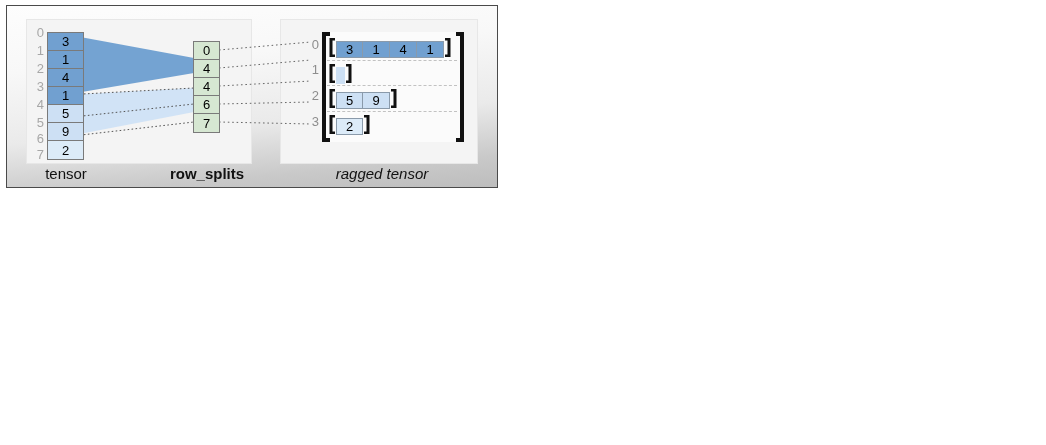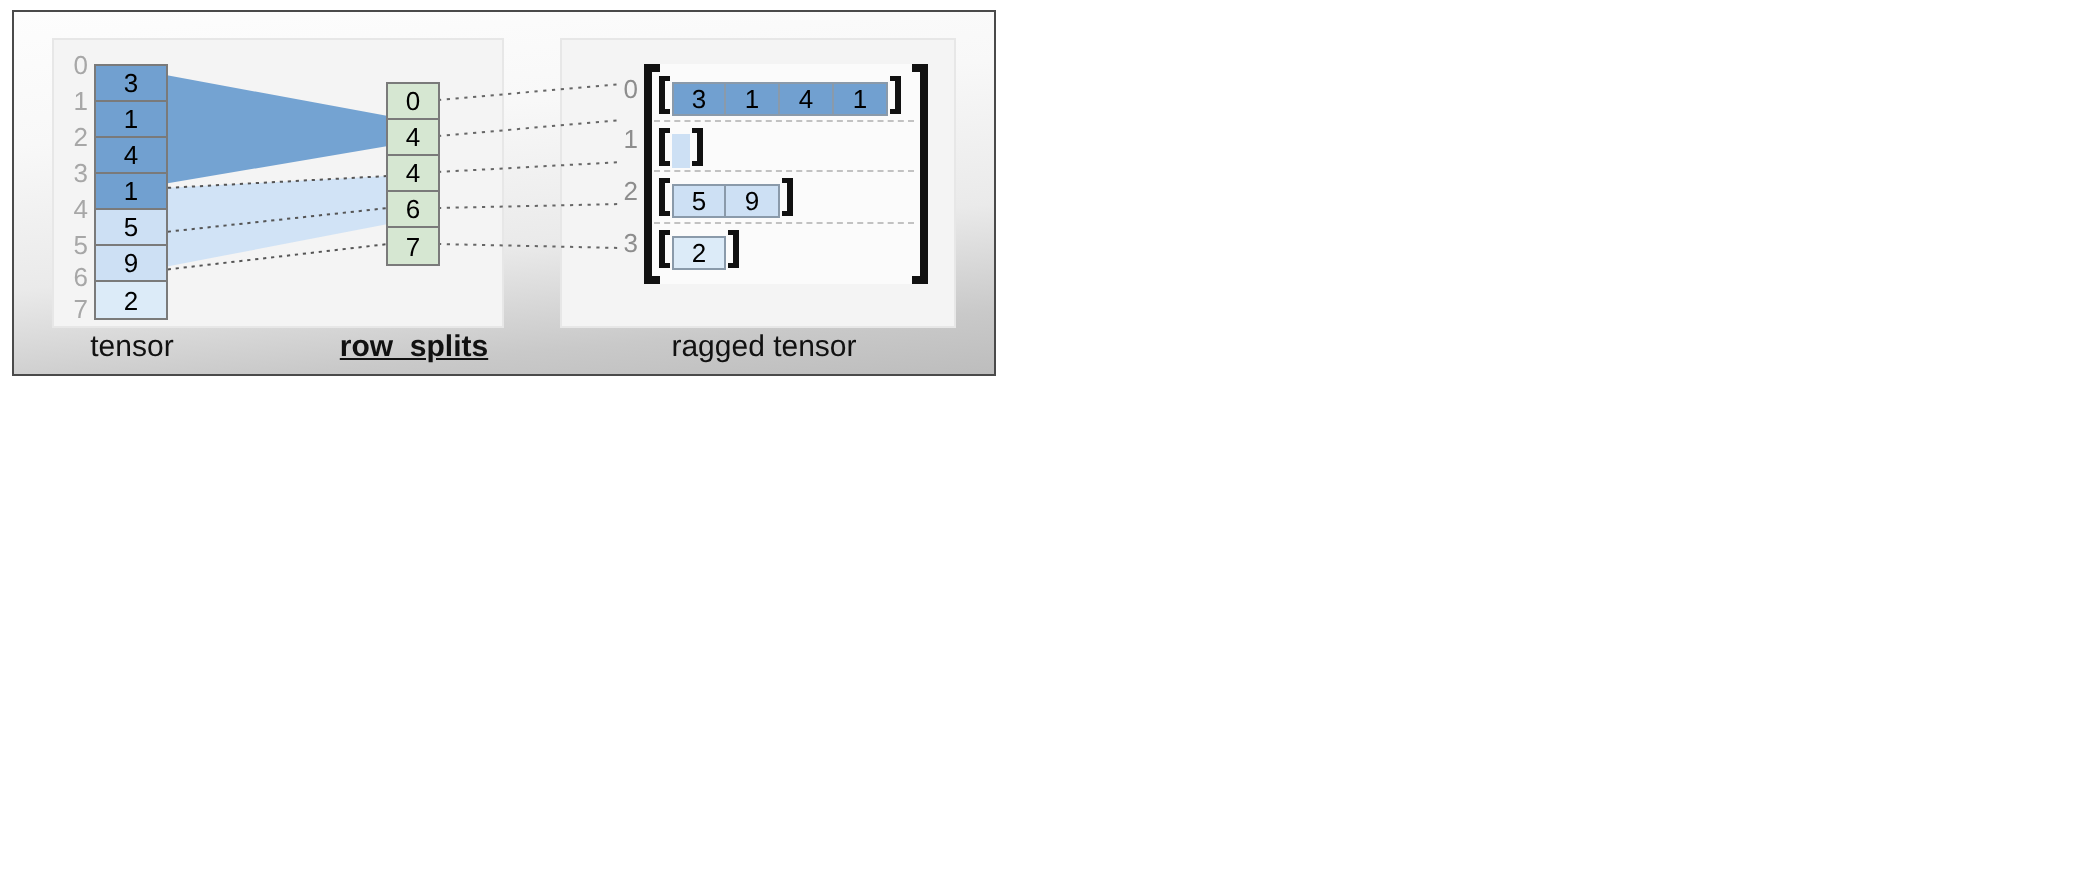--- a/index.html
+++ b/index.html
@@ -48,21 +48,21 @@
   .b1{background:#71a0d0;}   
   .b3{background:#cde0f4;}   
   .b4{background:#dcebf8;}   
   .g1{background:#d6e7d2;}
 
   
   .caption{
     position:absolute;font-size:15px;color:#111;text-align:center;
     white-space:pre-line;line-height:1.12;
   }
-  .caption.bold{font-weight:bold;text-decoration:underline;}
+  .caption.bold{font-weight:bold;}
 
   
   .rt{position:absolute;}
   .rt-inner{position:absolute;left:0;top:0;right:0;bottom:0;background:#fbfbfb;}
   .brk{position:absolute;width:9px;}
   .brk svg{display:block;}
   .rtrow{position:absolute;height:19px;display:flex;align-items:center;}
   .rtcell{
     width:27px;height:17px;box-sizing:border-box;
     border:1px solid #8a9aaa;border-left-width:0;
@@ -130,21 +130,21 @@
       <div class="col" style="left:186px;top:35px;width:27px;">
         <div class="vcell g1">0</div>
         <div class="vcell g1">4</div>
         <div class="vcell g1">4</div>
         <div class="vcell g1">6</div>
         <div class="vcell g1">7</div>
       </div>
 
       <div class="caption" style="left:17px;top:160px;width:84px;">tensor</div>
       <div class="caption bold" style="left:140px;top:160px;width:120px;">row_splits</div>
-      <div class="caption" style="left:300px;top:160px;width:150px;">ragged tensor</div>
+      <div class="caption" style="left:300px;top:160px;width:150px;font-style:italic;">ragged tensor</div>
 
       <div class="rt" style="left:315px;top:26px;width:142px;height:110px;">
         <div class="rt-inner"></div>
         <div class="brk" style="left:0;top:0;height:110px;">
           <svg width="9" height="110" viewBox="0 0 9 110">
               <path d="M8,2 L2,2 L2,108 L8,108" stroke="#111" stroke-width="4" fill="none"></path>
             </svg>
         </div>
         <div class="brk" style="left:133px;top:0;height:110px;">
           <svg width="9" height="110" viewBox="0 0 9 110">

